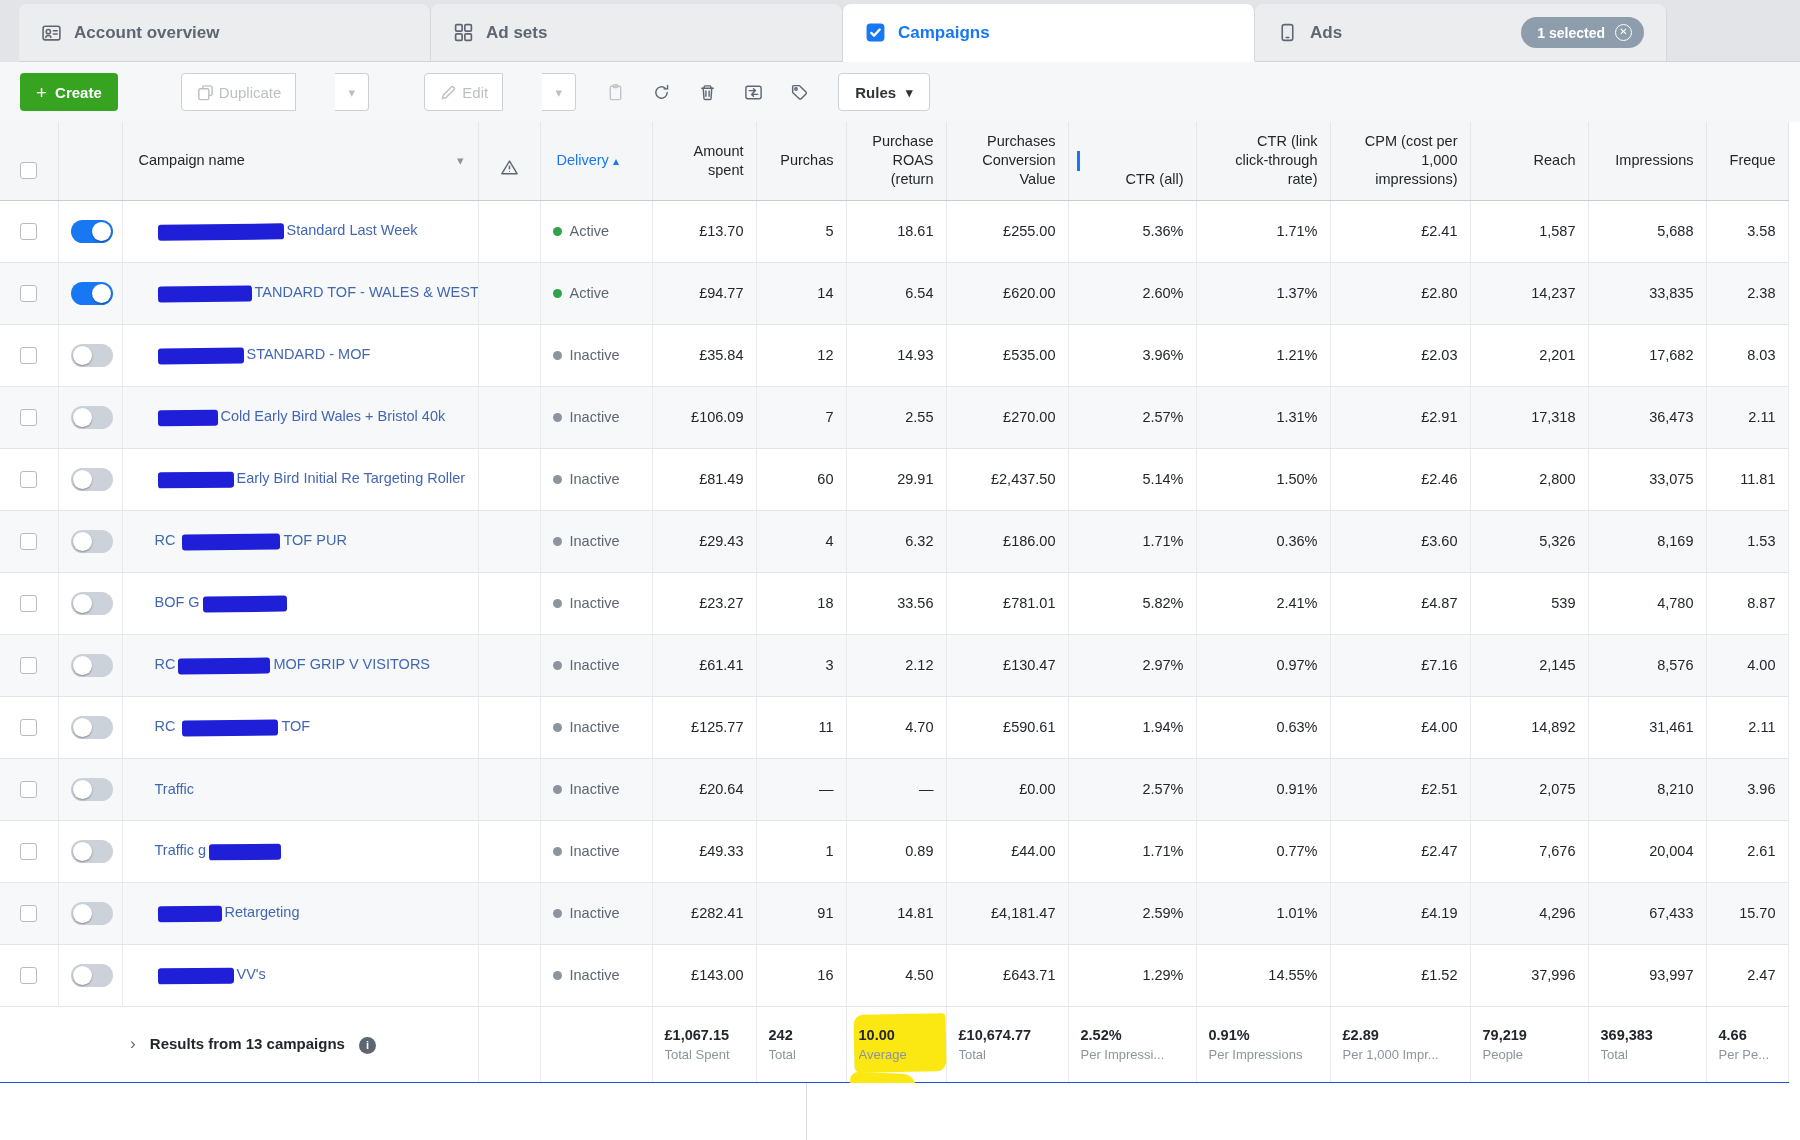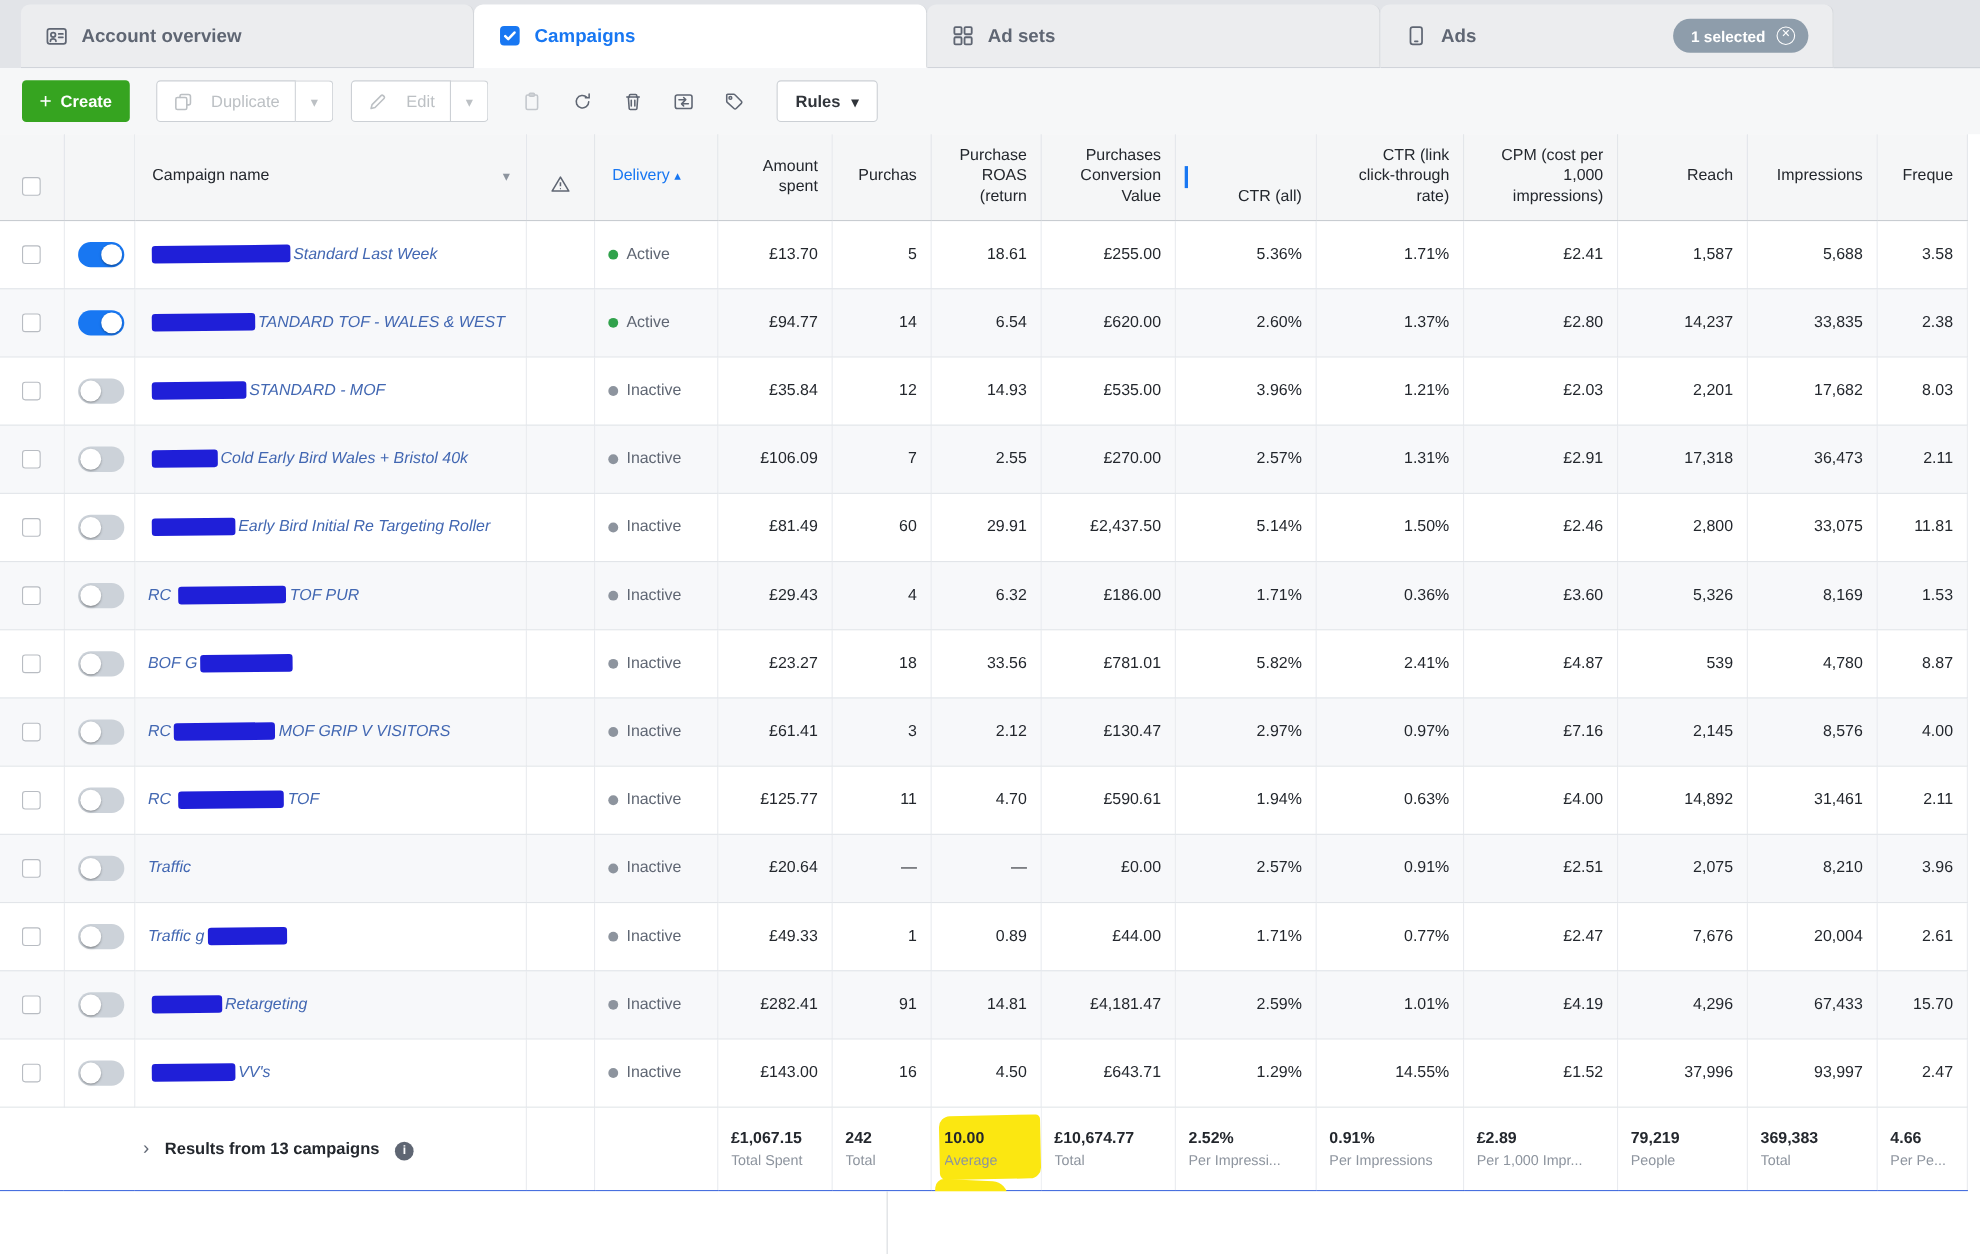--- a/index.html
+++ b/index.html
@@ -23,22 +23,22 @@
   .badge-x{width:17px;height:17px;border:1.5px solid #fff;border-radius:50%;font-size:10px;
        line-height:14px;text-align:center;display:inline-block;font-weight:normal;}
 
   
   .toolbar{height:60px;background:#f6f7f8;display:flex;align-items:center;padding:0 20px;}
   .btn-create{height:38px;background:var(--green);color:#fff;border:none;border-radius:4px;
        padding:0 16px;font-size:15px;font-weight:bold;display:flex;align-items:center;gap:8px;
        cursor:pointer;margin-right:24px;font-family:inherit;}
   .plus{font-size:19px;font-weight:normal;line-height:1;}
   .split{display:flex;margin-right:16px;}
-  .seg{height:38px;background:#fff;border:1px solid #ccd0d5;display:flex;align-items:center;gap:16px;
-       font-size:15px;font-family:inherit;cursor:pointer;color:#30343a;}
+  .seg{height:38px;background:#fff;border:1px solid #ccd0d5;display:flex;align-items:center;gap:4px;
+       font-size:15px;font-family:inherit;cursor:pointer;color:#30343a;margin-left:39px;}
   .seg.main{padding:0 14px;border-radius:4px 0 0 4px;}
   .seg.caret{width:34px;justify-content:center;border-left:none;border-radius:0 4px 4px 0;}
   .disabled{color:#bcc0c4 !important;}
   .icon-btn{width:46px;height:38px;background:transparent;border:none;display:flex;align-items:center;
        justify-content:center;cursor:pointer;color:#5f6673;}
   .icon-btn.dim{color:#c3c7cc;}
   .btn-rules{height:38px;background:#fff;border:1px solid #ccd0d5;border-radius:4px;padding:0 16px;
        font-size:15px;font-weight:bold;color:#30343a;display:flex;align-items:center;gap:10px;
        margin-left:16px;font-family:inherit;cursor:pointer;}
   .caret-glyph{font-size:13px;}
@@ -61,21 +61,21 @@
   tbody td{height:62px;border-bottom:1px solid #e2e5e9;border-right:1px solid #e9ebef;
        font-size:14.5px;color:#23272d;padding:0 12px;vertical-align:middle;}
   tbody tr:nth-child(even){background:#f7f8fa;}
   td.c-num{text-align:right;}
   td.c-check,td.c-toggle,th.h-check,th.h-toggle{text-align:center;}
   .cb{width:17px;height:17px;border:1px solid #b8bcc2;border-radius:3px;background:#fff;display:inline-block;vertical-align:middle;cursor:pointer;}
   .toggle{width:42px;height:23px;border-radius:12px;background:#ccd2d9;position:relative;display:inline-block;vertical-align:middle;cursor:pointer;}
   .toggle .knob{position:absolute;left:2px;top:2px;width:19px;height:19px;border-radius:50%;background:#fff;box-shadow:0 1px 2px rgba(0,0,0,.35);}
   .toggle.on{background:var(--accent);}
   .toggle.on .knob{left:auto;right:2px;}
-  td.c-name{padding-left:12px;white-space:nowrap;overflow:hidden;font-style:italic;}
+  td.c-name{padding-left:32px;white-space:nowrap;overflow:hidden;}
   .name-link{color:var(--link);cursor:pointer;}
   .redact{display:inline-block;height:16px;background:var(--redact);border-radius:3px;vertical-align:middle;margin:0 3px;transform:rotate(-0.6deg);}
   td.c-delivery{padding-left:12px;}
   .dot{display:inline-block;width:9px;height:9px;border-radius:50%;margin-right:8px;vertical-align:middle;}
   .dot.g{background:var(--active-dot);}
   .dot.n{background:#8d949e;}
   .status-text{color:#5f6673;vertical-align:middle;}
 
   tfoot td{height:76px;background:#fff;border-bottom:1px solid #1d4ed8;border-right:1px solid #e9ebef;vertical-align:middle;padding:0 12px;}
   .f-results{padding-left:130px;font-size:15px;cursor:pointer;}
@@ -101,35 +101,35 @@
 <div class="tabbar">
   <div class="tab">
     <svg class="tic" viewBox="0 0 20 20" width="21" height="21" fill="none" stroke="#5f6673" stroke-width="1.5" stroke-linecap="round">
       <rect x="2" y="4" width="16" height="13" rx="2"></rect>
         <circle cx="7" cy="9.2" r="2"></circle>
       <path d="M4.6 14.8c0-2.7 4.8-2.7 4.8 0"></path>
         <path d="M11.8 8.4h3.6M11.8 11.4h3.6"></path>
     </svg>
     <span>Account overview</span>
   </div>
-  <div class="tab active">
-    <svg class="tic" viewBox="0 0 20 20" width="21" height="21">
-      <rect x="1.5" y="1.5" width="17" height="17" rx="3.5" style="fill:var(--accent)"></rect>
-      <path d="M6 10.4l2.6 2.6 5.4-5.8" stroke="#fff" stroke-width="2.2" fill="none" stroke-linecap="round" stroke-linejoin="round"></path>
-    </svg>
-    <span>Campaigns</span>
-  </div>
   <div class="tab">
     <svg class="tic" viewBox="0 0 20 20" width="21" height="21" fill="none" stroke="#5f6673" stroke-width="1.6">
       <rect x="2.5" y="2.5" width="6.2" height="6.2" rx="1"></rect>
         <rect x="11.3" y="2.5" width="6.2" height="6.2" rx="1"></rect>
       <rect x="2.5" y="11.3" width="6.2" height="6.2" rx="1"></rect>
         <rect x="11.3" y="11.3" width="6.2" height="6.2" rx="1"></rect>
     </svg>
     <span>Ad sets</span>
+  </div>
+  <div class="tab active">
+    <svg class="tic" viewBox="0 0 20 20" width="21" height="21">
+      <rect x="1.5" y="1.5" width="17" height="17" rx="3.5" style="fill:var(--accent)"></rect>
+      <path d="M6 10.4l2.6 2.6 5.4-5.8" stroke="#fff" stroke-width="2.2" fill="none" stroke-linecap="round" stroke-linejoin="round"></path>
+    </svg>
+    <span>Campaigns</span>
   </div>
   <div class="tab">
     <svg class="tic" viewBox="0 0 20 20" width="21" height="21" fill="none" stroke="#5f6673" stroke-width="1.5" stroke-linecap="round">
       <rect x="5" y="2.5" width="10" height="15" rx="2"></rect>
         <path d="M8.8 14.8h2.4"></path>
     </svg>
     <span>Ads</span>
     <span class="sel-badge">
       <span>1 selected</span>
       <span class="badge-x">✕</span>

